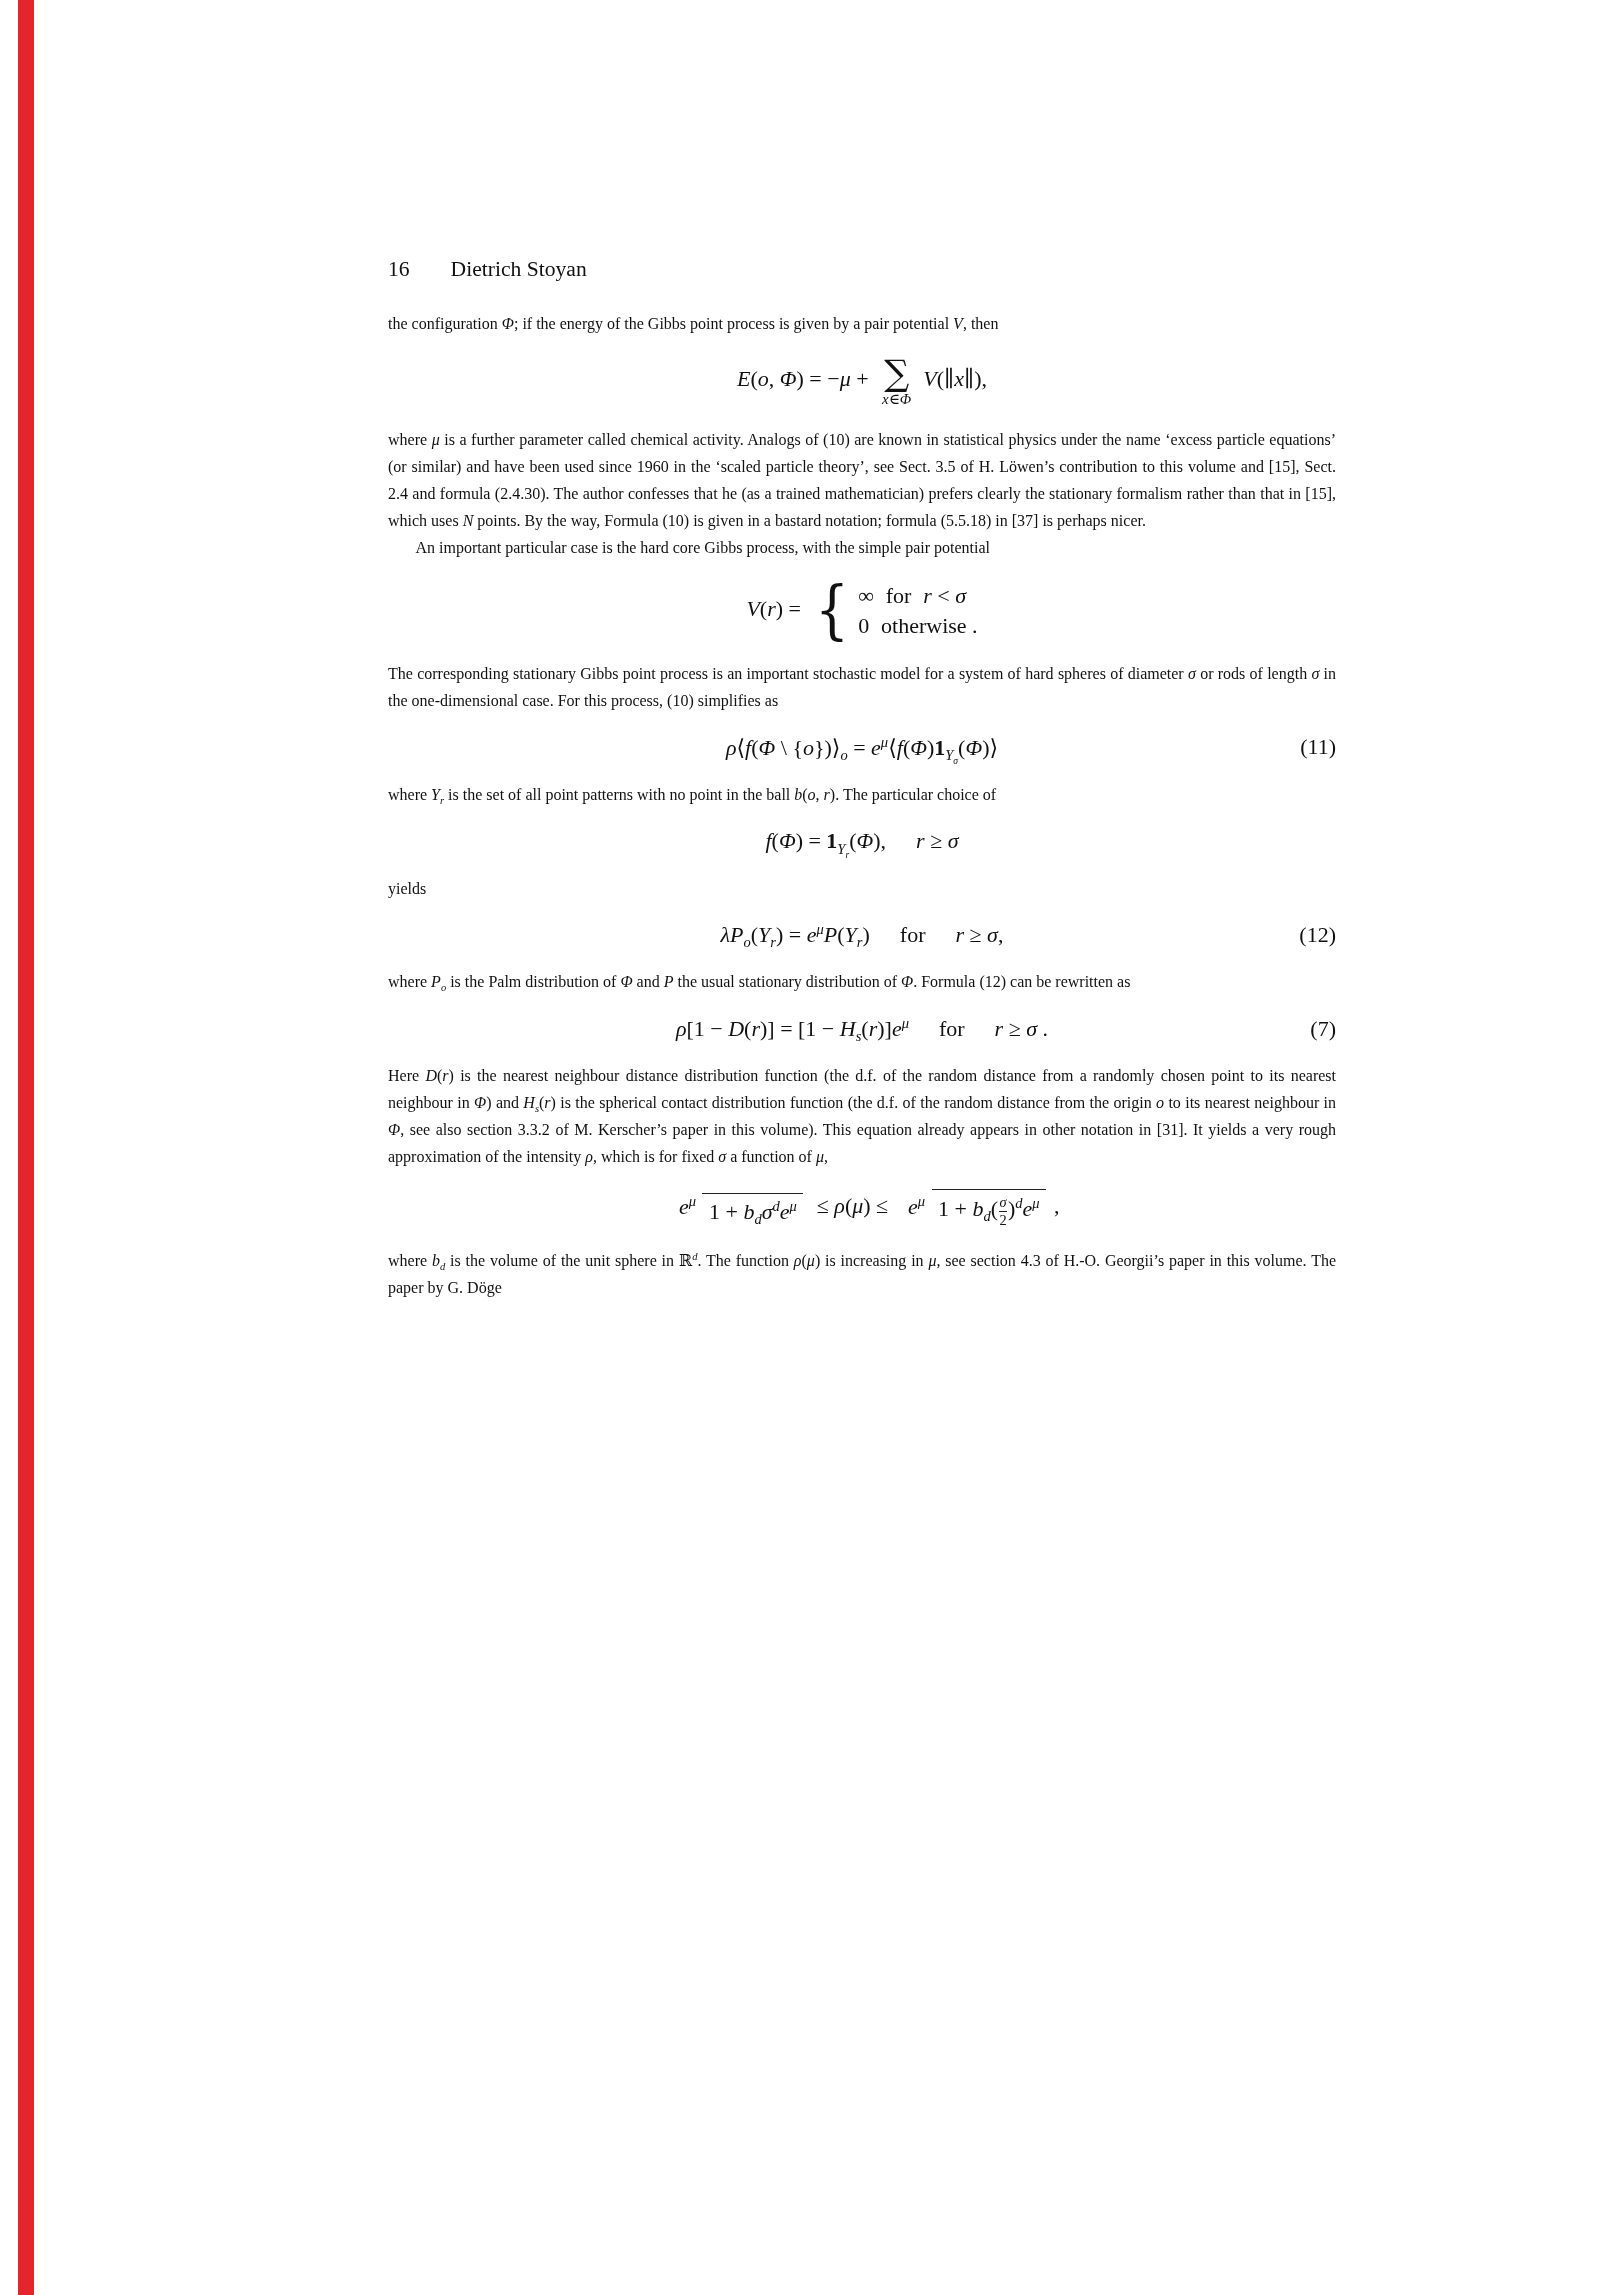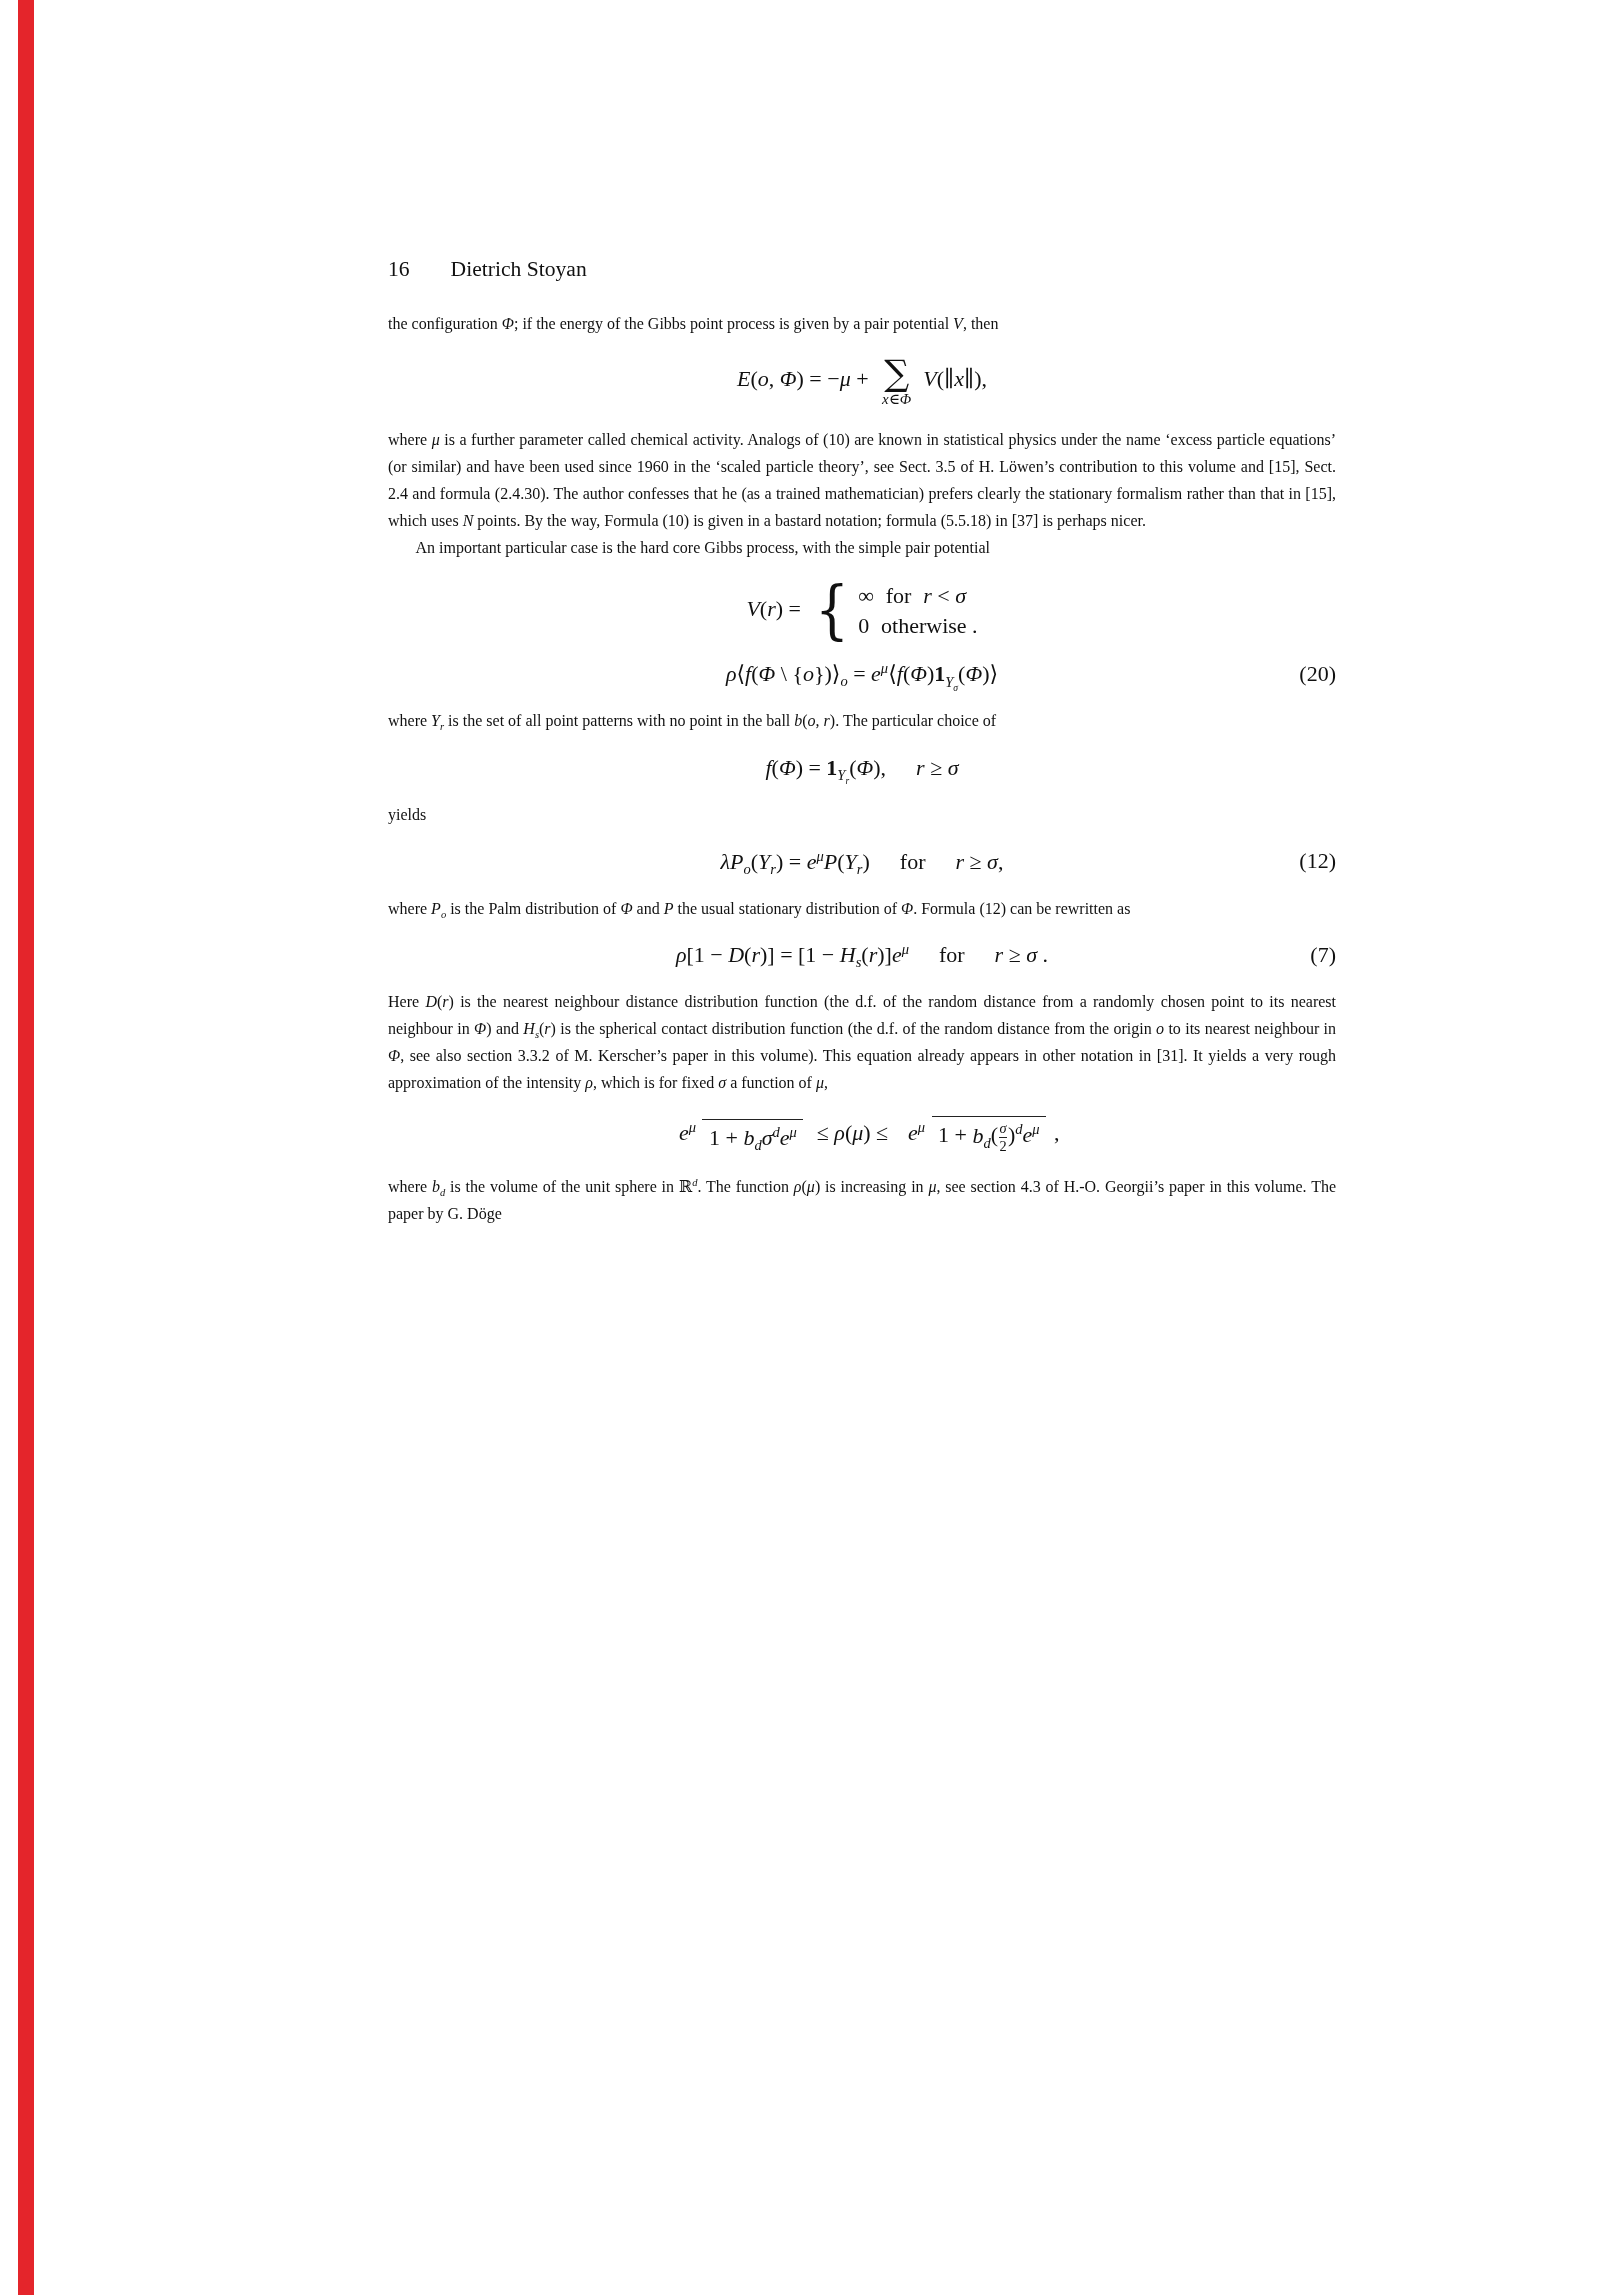--- a/index.html
+++ b/index.html
@@ -132,24 +132,25 @@
     <div class="eq">
       <span class="eq-body"><i>V</i>(<i>r</i>) = <span class="cases">
             <span class="cbrace">{</span>
             <span class="crows">
               <span class="crow">∞<span class="sp2"></span>for<span class="sp2"></span><i>r</i> &lt; <i>σ</i></span>
               <span class="crow">0<span class="sp2"></span>otherwise .</span>
             </span>
           </span></span>
     </div>
 
+    <p class="para">The corresponding stationary Gibbs point process is an important stochastic model for a system of hard spheres of diameter <i>σ</i> or rods of length <i>σ</i> in the one-dimensional case. For this process, (10) simplifies as</p>
 
     <div class="eq">
       <span class="eq-body"><i>ρ</i>⟨<i>f</i>(<i>Φ</i> \ {<i>o</i>})⟩<sub><i>o</i></sub> = <i>e</i><sup><i>μ</i></sup>⟨<i>f</i>(<i>Φ</i>)<span class="bold1">1</span><sub><i>Y<sub>σ</sub></i></sub>(<i>Φ</i>)⟩</span>
-      <span class="eq-tag">(20)</span>
+      <span class="eq-tag">(11)</span>
     </div>
 
     <p class="para">where <i>Y<sub>r</sub></i> is the set of all point patterns with no point in the ball <i>b</i>(<i>o</i>, <i>r</i>). The particular choice of</p>
 
     <div class="eq">
       <span class="eq-body"><i>f</i>(<i>Φ</i>) = <span class="bold1">1</span><sub><i>Y<sub>r</sub></i></sub>(<i>Φ</i>),<span class="sp4"></span><i>r</i> ≥ <i>σ</i></span>
     </div>
 
     <p class="para">yields</p>
 

